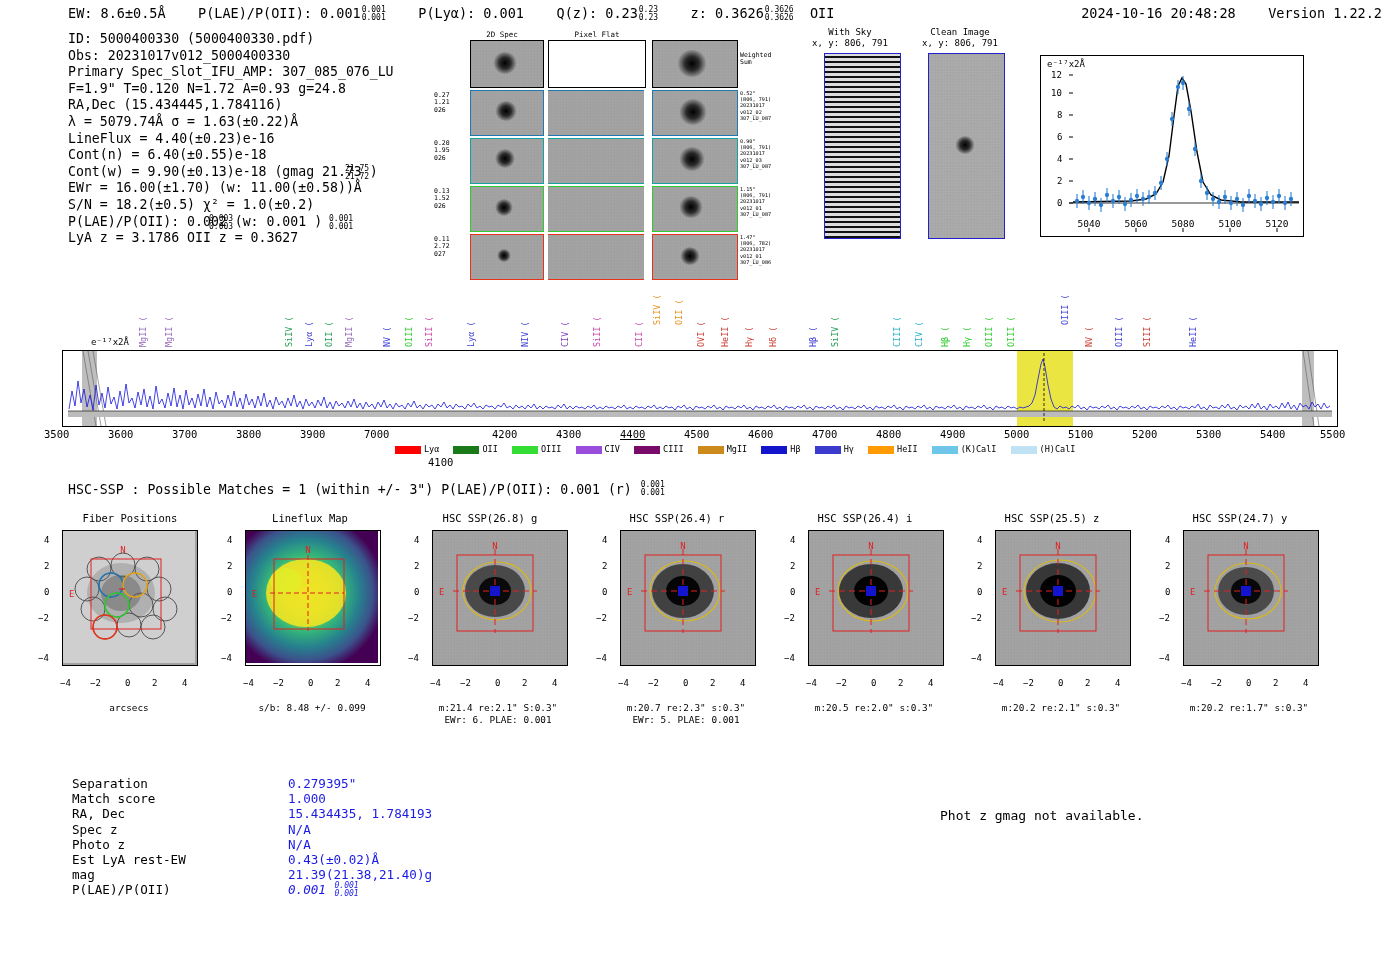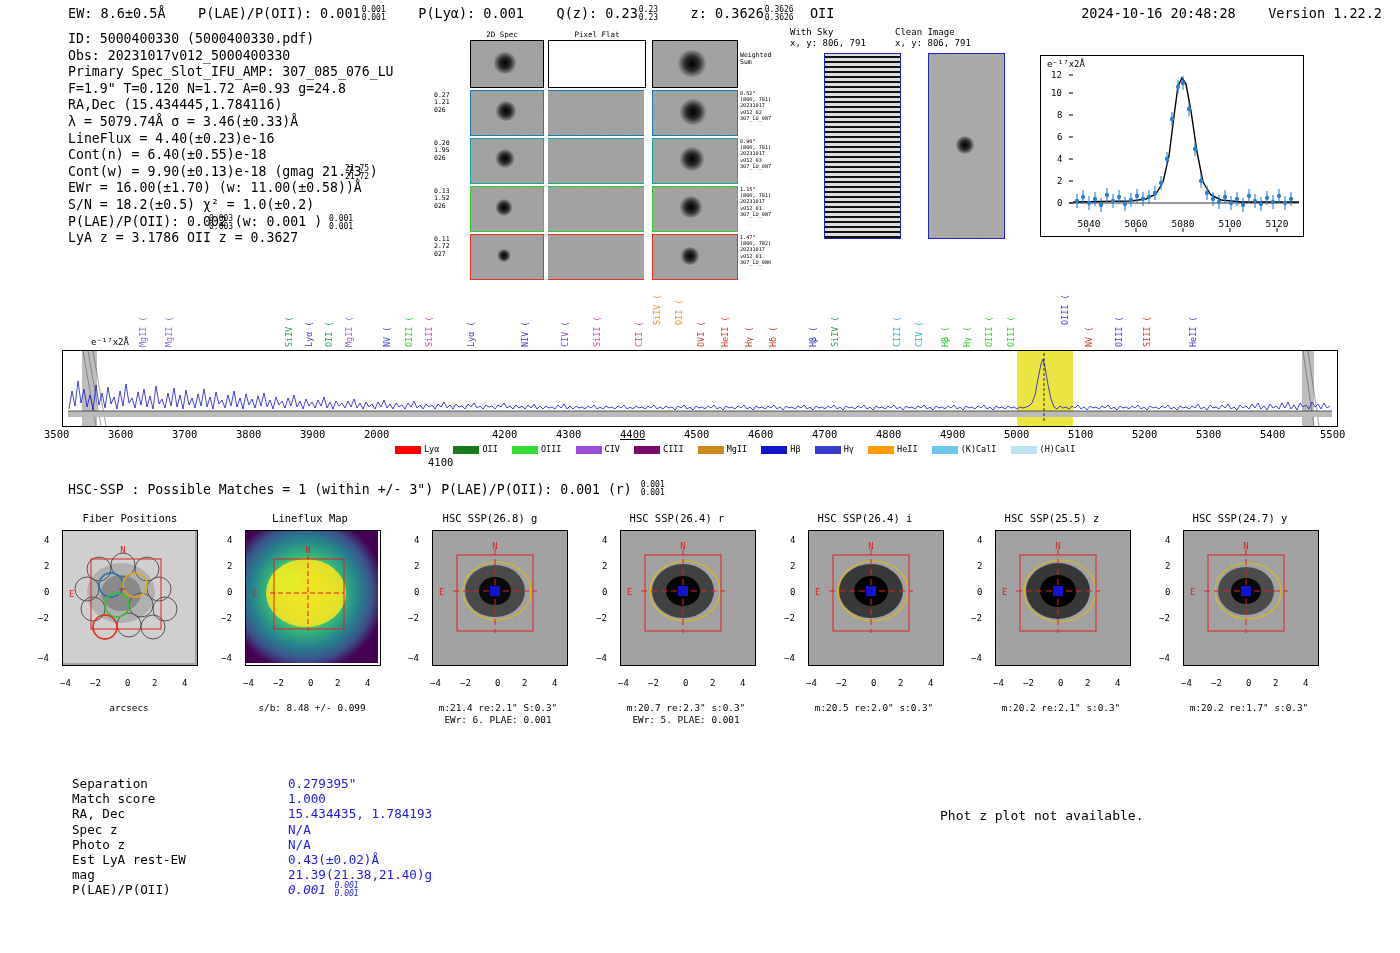--- a/index.html
+++ b/index.html
@@ -21,21 +21,21 @@
   .imgbox{position:absolute;background:#9a9a9a;}
   .noise{background-image:
       repeating-linear-gradient(0deg,rgba(0,0,0,.10) 0px,rgba(255,255,255,.10) 1px,rgba(0,0,0,.08) 2px,rgba(255,255,255,.06) 3px),
       repeating-linear-gradient(90deg,rgba(0,0,0,.10) 0px,rgba(255,255,255,.09) 1px,rgba(0,0,0,.07) 2px,rgba(255,255,255,.07) 3px);
       background-color:#a8a8a8;}
   .blob{position:absolute;border-radius:50%;background:radial-gradient(circle,#000 0%,#2a2a2a 35%,rgba(120,120,120,0) 72%);}
   .rowlbl{position:absolute;font-size:6.5px;line-height:7.4px;text-align:left;}
   .rowlbl-r{position:absolute;font-size:5.2px;line-height:6.2px;text-align:left;color:#000;}
 
   
-  .cut-title{position:absolute;font-size:9px;line-height:11px;}
+  .cut-title{position:absolute;font-size:9px;text-align:center;line-height:11px;}
   .skybox{position:absolute;border:1.5px solid #2222cc;}
   .sky-stripes{width:100%;height:100%;
     background:repeating-linear-gradient(0deg,#111 0px,#111 2px,#ddd 2px,#ddd 5px);}
   .clean-noise{width:100%;height:100%;
     background-image:repeating-linear-gradient(0deg,rgba(0,0,0,.14) 0px,rgba(255,255,255,.12) 1px,rgba(0,0,0,.10) 2px,rgba(255,255,255,.08) 3px),
     repeating-linear-gradient(90deg,rgba(0,0,0,.13) 0px,rgba(255,255,255,.11) 1px,rgba(0,0,0,.09) 2px,rgba(255,255,255,.09) 3px);
     background-color:#b4b4b4;}
 
   
   #linefit{position:absolute;left:1040px;top:55px;width:262px;height:180px;border:1px solid #000;background:#fff;}
@@ -83,21 +83,21 @@
   <span>&nbsp;&nbsp;</span>
   <span>Version 1.22.2</span>
 </div>
 
 <div class="abs mono" id="info-block">
   <div>ID: 5000400330 (5000400330.pdf)</div>
   <div>Obs: 20231017v012_5000400330</div>
   <div>Primary Spec_Slot_IFU_AMP: 307_085_076_LU</div>
   <div>F=1.9"  T=0.120  N=1.72  A=0.93  g=24.8</div>
   <div>RA,Dec (15.434445,1.784116)</div>
-  <div>λ = 5079.74Å  σ = 3.46(±0.33)Å</div>
+  <div>λ = 5079.74Å  σ = 1.63(±0.22)Å</div>
   <div>LineFlux = 4.40(±0.23)e-16</div>
   <div>Cont(n) = 6.40(±0.55)e-18</div>
   <div style="position:relative;">
     <span>Cont(w) = 9.90(±0.13)e-18 (gmag 21.73 )</span>
     <span class="frac" style="position:absolute;left:276px;top:1px;"><span>21.75</span><br><span>21.72</span></span>
   </div>
   <div>EWr = 16.00(±1.70) (w: 11.00(±0.58))Å</div>
   <div>S/N = 18.2(±0.5)  χ² = 1.0(±0.2)</div>
   <div style="position:relative;">
     <span>P(LAE)/P(OII): 0.002  (w: 0.001 )</span>
@@ -370,21 +370,21 @@
   <div class="linelabel" style="left:1090px;bottom:0px;transform:rotate(-90deg);color:#cc3b2e;">SIII (</div>
   <div class="linelabel" style="left:1136px;bottom:0px;transform:rotate(-90deg);color:#3b3bd6;">HeII (</div>
 </div>
 
 <div class="abs" id="spec-xticks" style="left:62px;top:428px;width:1274px;height:16px;">
   <div class="xtick" style="left:-18px;">3500</div>
   <div class="xtick" style="left:46px;">3600</div>
   <div class="xtick" style="left:110px;">3700</div>
   <div class="xtick" style="left:174px;">3800</div>
   <div class="xtick" style="left:238px;">3900</div>
-  <div class="xtick" style="left:302px;">2000</div>
+  <div class="xtick" style="left:302px;">7000</div>
   <div class="xtick" style="left:366px;margin-top:28px;">4100</div>
   <div class="xtick" style="left:430px;">4200</div>
   <div class="xtick" style="left:494px;">4300</div>
   <div class="xtick" style="left:558px;text-decoration:underline;">4400</div>
   <div class="xtick" style="left:622px;">4500</div>
   <div class="xtick" style="left:686px;">4600</div>
   <div class="xtick" style="left:750px;">4700</div>
   <div class="xtick" style="left:814px;">4800</div>
   <div class="xtick" style="left:878px;">4900</div>
   <div class="xtick" style="left:942px;">5000</div>
@@ -646,13 +646,13 @@
   <div>15.434435, 1.784193</div>
   <div>N/A</div>
   <div>N/A</div>
   <div>0.43(±0.02)Å</div>
   <div>21.39(21.38,21.40)g</div>
   <div style="position:relative;font-style:italic;">
     <span>0.001</span>
     <span class="frac" style="position:relative;top:-1px;"><span>0.001</span><br><span>0.001</span></span>
   </div>
 </div>
-<div id="photoz-msg">Phot z plot not available.</div>
+<div id="photoz-msg">Phot z gmag not available.</div>
 
 </body></html>

